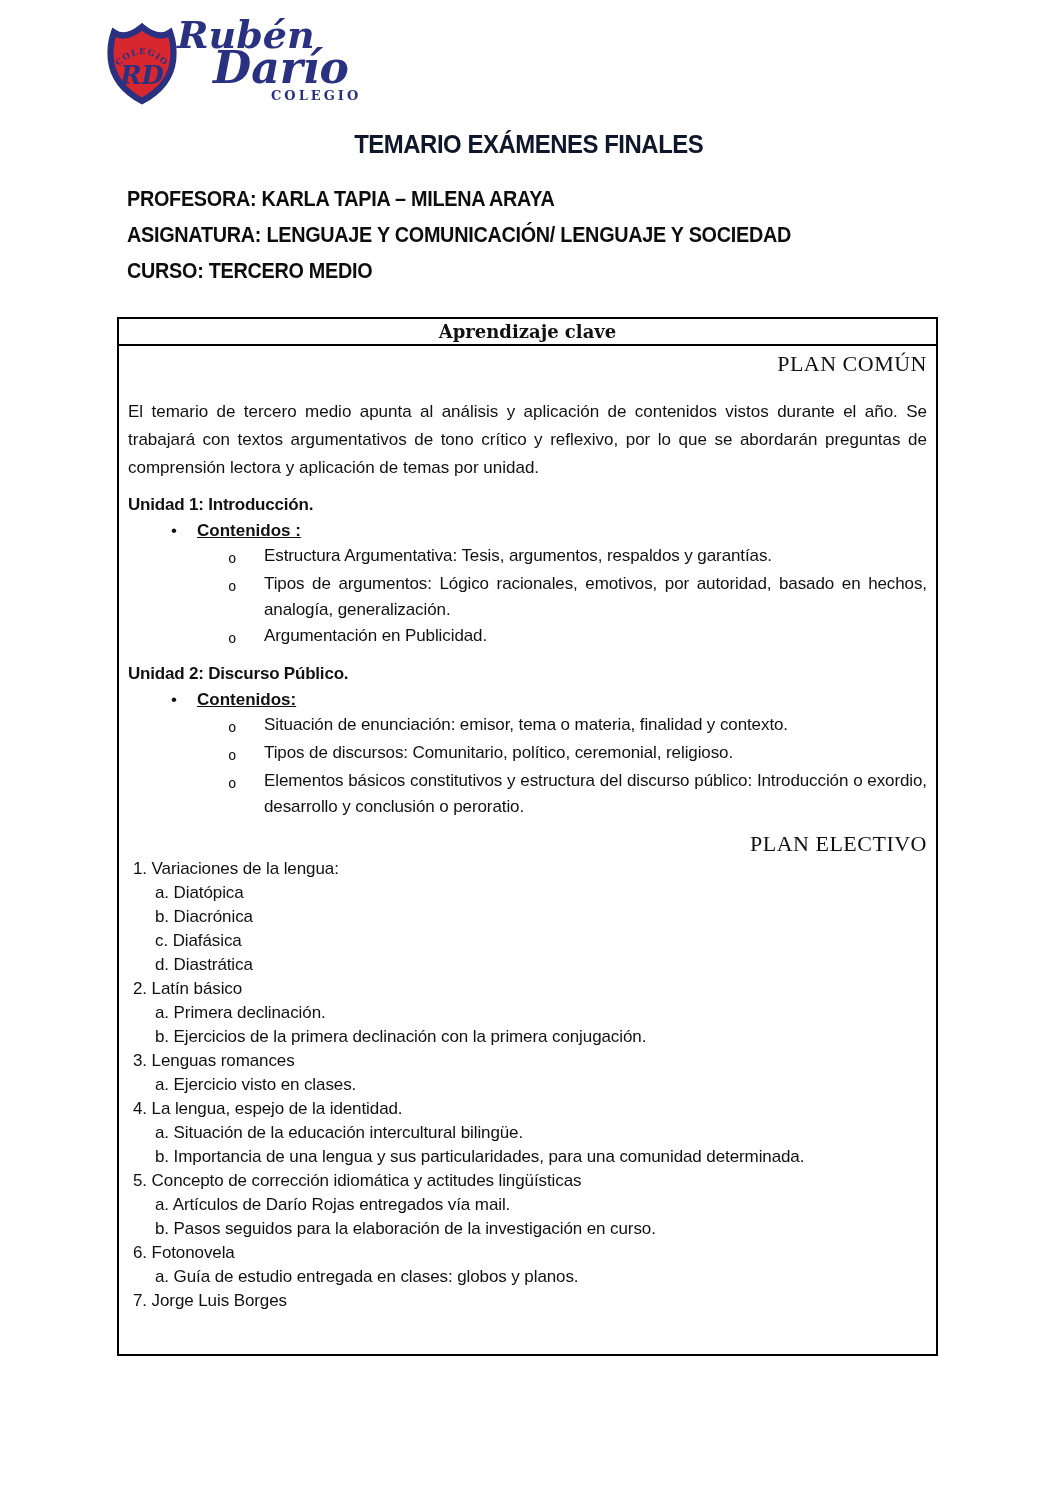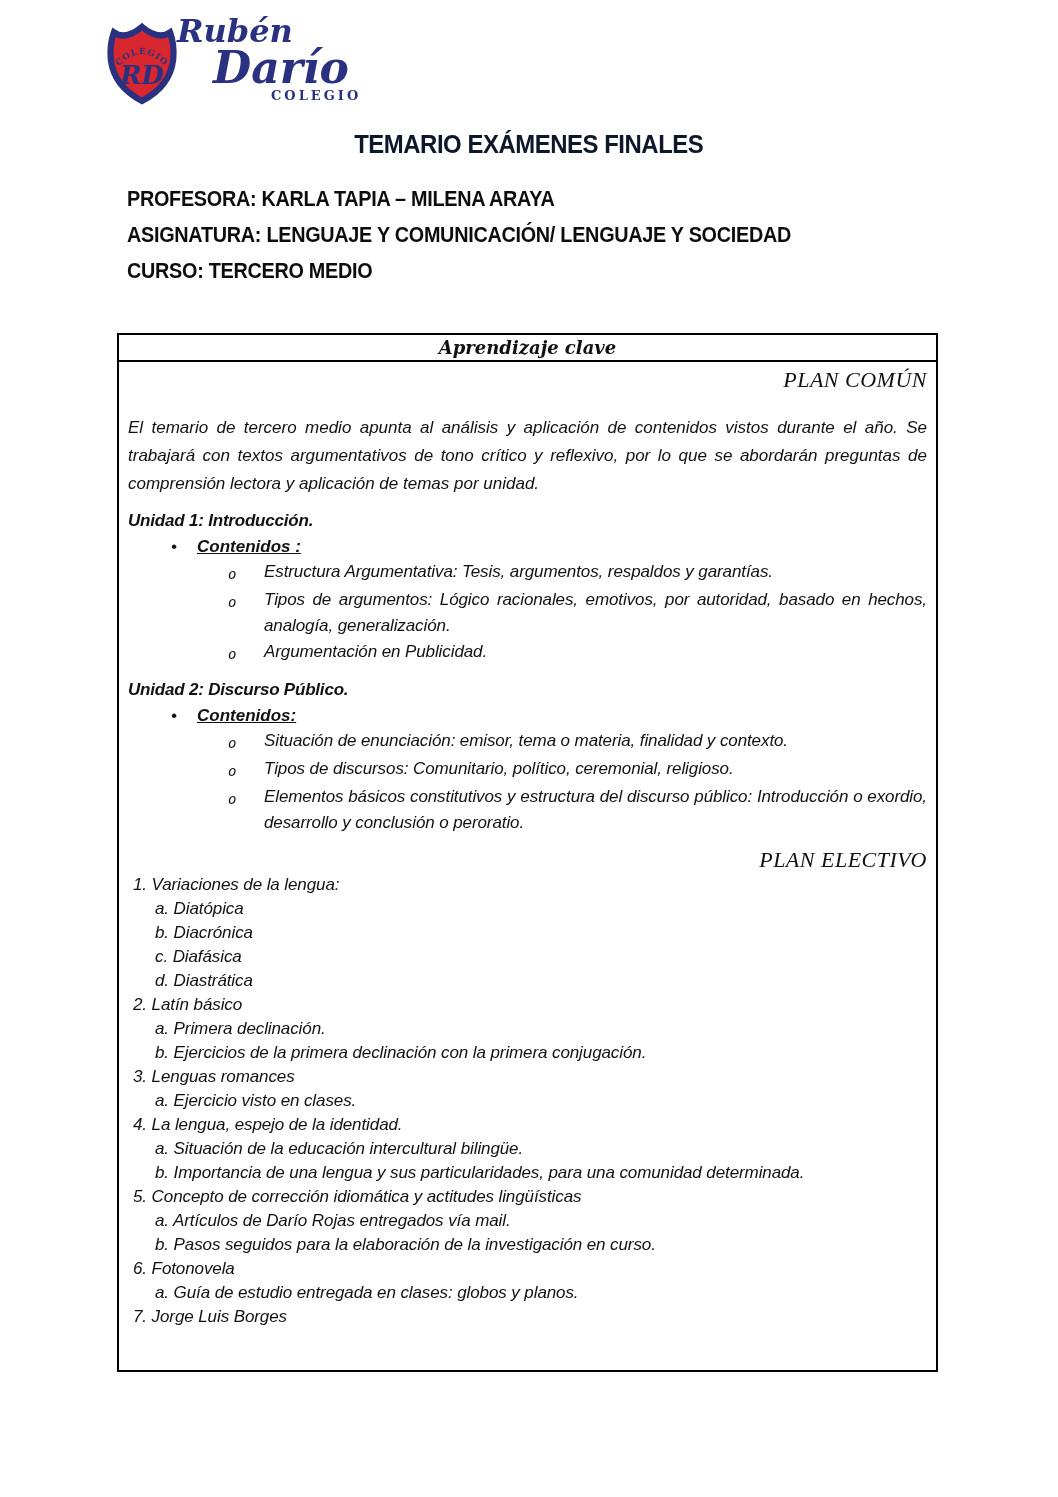--- a/index.html
+++ b/index.html
@@ -6,21 +6,21 @@
   html,body { background:#ffffff; }
   .page {
     position:relative; width:1058px; height:1497px; background:#ffffff;
     font-family:"Liberation Sans", sans-serif; color:#111; overflow:hidden;
   }
 
   
   .logo { position:absolute; left:103px; top:16px; width:260px; height:96px; }
   .shield { position:absolute; left:0; top:3px; }
   .logo-script { font-family:"DejaVu Serif", serif; font-style:italic; color:#2b3181; }
-  .logo-ruben  { position:absolute; left:74px;  top:-4px; font-size:32px; font-weight:bold; }
+  .logo-ruben  { position:absolute; left:74px;  top:-4px; font-size:38px; font-weight:bold; }
   .logo-dario  { position:absolute; left:110px; top:26px; font-size:44px; font-weight:bold; }
   .logo-colegio{
     position:absolute; left:168px; top:72px;
     font-family:"DejaVu Serif", serif; font-weight:bold; font-size:13px;
     letter-spacing:3px; color:#2b3181;
   }
 
   
   .doc-title {
     position:absolute; top:129px; left:0; width:100%; text-align:center;
@@ -29,22 +29,22 @@
   .doc-title span { display:inline-block; transform:scaleX(0.92); letter-spacing:-0.5px; }
   .info { position:absolute; left:127px; top:187px; }
   .info-line {
     font-size:22px; font-weight:bold; line-height:23px; margin-bottom:13px;
     white-space:nowrap; transform:scaleX(0.90); transform-origin:0 50%;
     letter-spacing:-0.3px; color:#0d0d0d;
   }
 
   
   .temario-table {
-    position:absolute; left:117px; top:333px; width:821px; height:1039px;
-    border:2px solid #000; background:#fff; overflow:hidden;font-style:italic;
+    position:absolute; left:117px; top:317px; width:821px; height:1039px;
+    border:2px solid #000; background:#fff; overflow:hidden;
   }
   .table-header {
     height:27px; border-bottom:2px solid #000; text-align:center;
     font-family:"DejaVu Serif", serif; font-weight:bold; font-size:18px; line-height:25px;
   }
   .table-body { padding:5px 9px 0 9px; font-size:17px; }
 
   .plan-title { font-family:"Liberation Serif", serif; font-size:22px; letter-spacing:0.5px;text-align:right; }
   .plan-electivo-title { margin-top:11px; }
 

